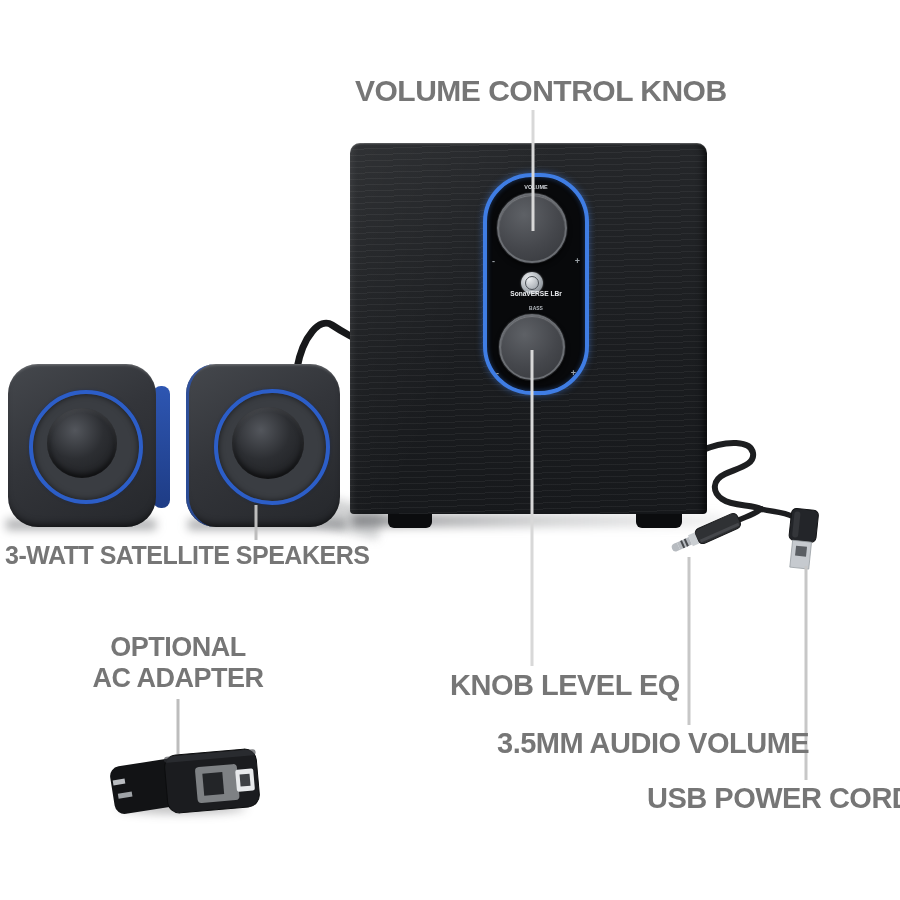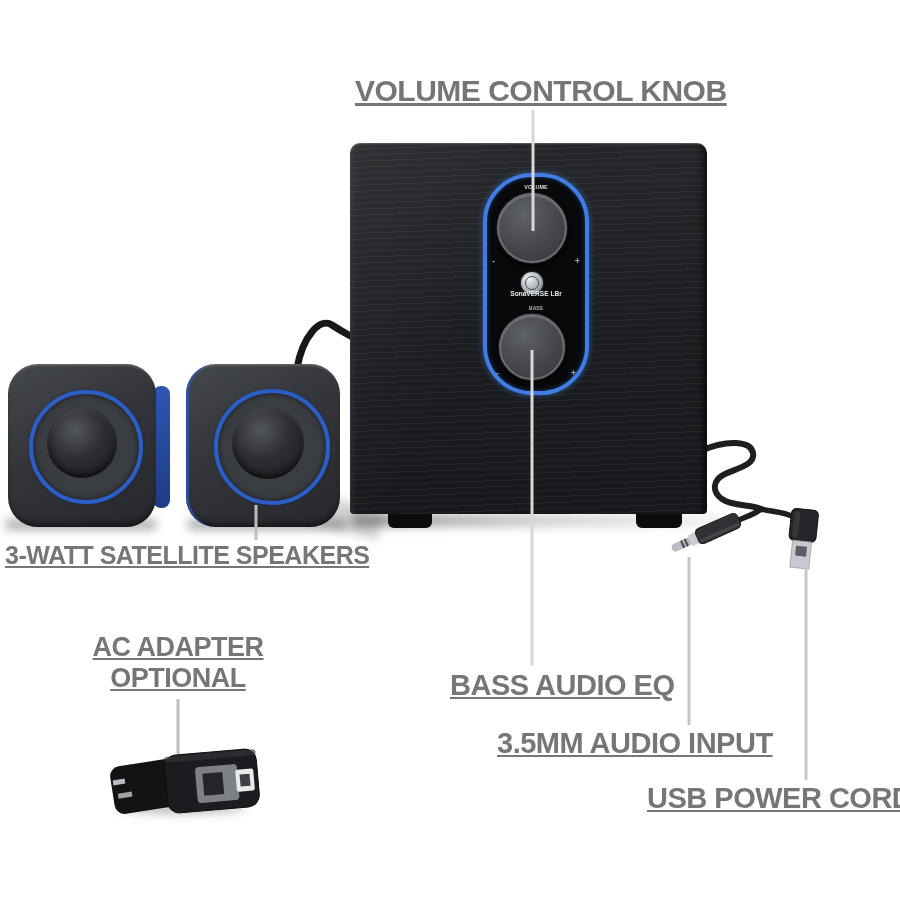--- a/index.html
+++ b/index.html
@@ -2,21 +2,21 @@
 <html><head>
 <meta charset="utf-8">
 <style>
   html,body{margin:0;padding:0;}
   body{width:900px;height:900px;position:relative;background:#ffffff;overflow:hidden;
        font-family:"Liberation Sans","DejaVu Sans",sans-serif;}
   .abs{position:absolute;}
 
   
   .callout{position:absolute;color:#767676;font-weight:bold;letter-spacing:-0.5px;
-           white-space:nowrap;z-index:50;text-decoration:underline;}
+           white-space:nowrap;z-index:50;}
   #lbl-volume{left:355px;top:74px;font-size:30px;}
   #lbl-satellites{left:5px;top:541px;font-size:25px;}
   #lbl-adapter{left:68px;top:632px;width:220px;text-align:center;font-size:27px;line-height:31px;}
   #lbl-bass{left:450px;top:669px;font-size:29px;}
   #lbl-audio{left:497px;top:727px;font-size:29px;}
   #lbl-usb{left:647px;top:782px;font-size:29px;}
 
   
   #pointer-lines{position:absolute;left:0;top:0;z-index:40;}
 
@@ -173,20 +173,20 @@
     <line x1="532" y1="350" x2="532" y2="666" stroke="#d8d8d8" stroke-width="3"></line>
     <line x1="256" y1="505" x2="256" y2="540" stroke="#bdbdbd" stroke-width="3"></line>
     <line x1="178" y1="699" x2="178" y2="754" stroke="#bdbdbd" stroke-width="3"></line>
     <line x1="689" y1="557" x2="689" y2="725" stroke="#c7c7c7" stroke-width="3"></line>
     <line x1="806" y1="566" x2="806" y2="780" stroke="#c7c7c7" stroke-width="3"></line>
   </svg>
 
   <div class="callout" id="lbl-volume">VOLUME CONTROL KNOB</div>
   <div class="callout" id="lbl-satellites">3-WATT SATELLITE SPEAKERS</div>
   <div class="callout" id="lbl-adapter">
+    <div>OPTIONAL</div>
     <div>AC ADAPTER</div>
-    <div>OPTIONAL</div>
   </div>
-  <div class="callout" id="lbl-bass">BASS AUDIO EQ</div>
-  <div class="callout" id="lbl-audio">3.5MM AUDIO INPUT</div>
+  <div class="callout" id="lbl-bass">KNOB LEVEL EQ</div>
+  <div class="callout" id="lbl-audio">3.5MM AUDIO VOLUME</div>
   <div class="callout" id="lbl-usb">USB POWER CORD</div>
 
 </div>
 
 </body></html>

